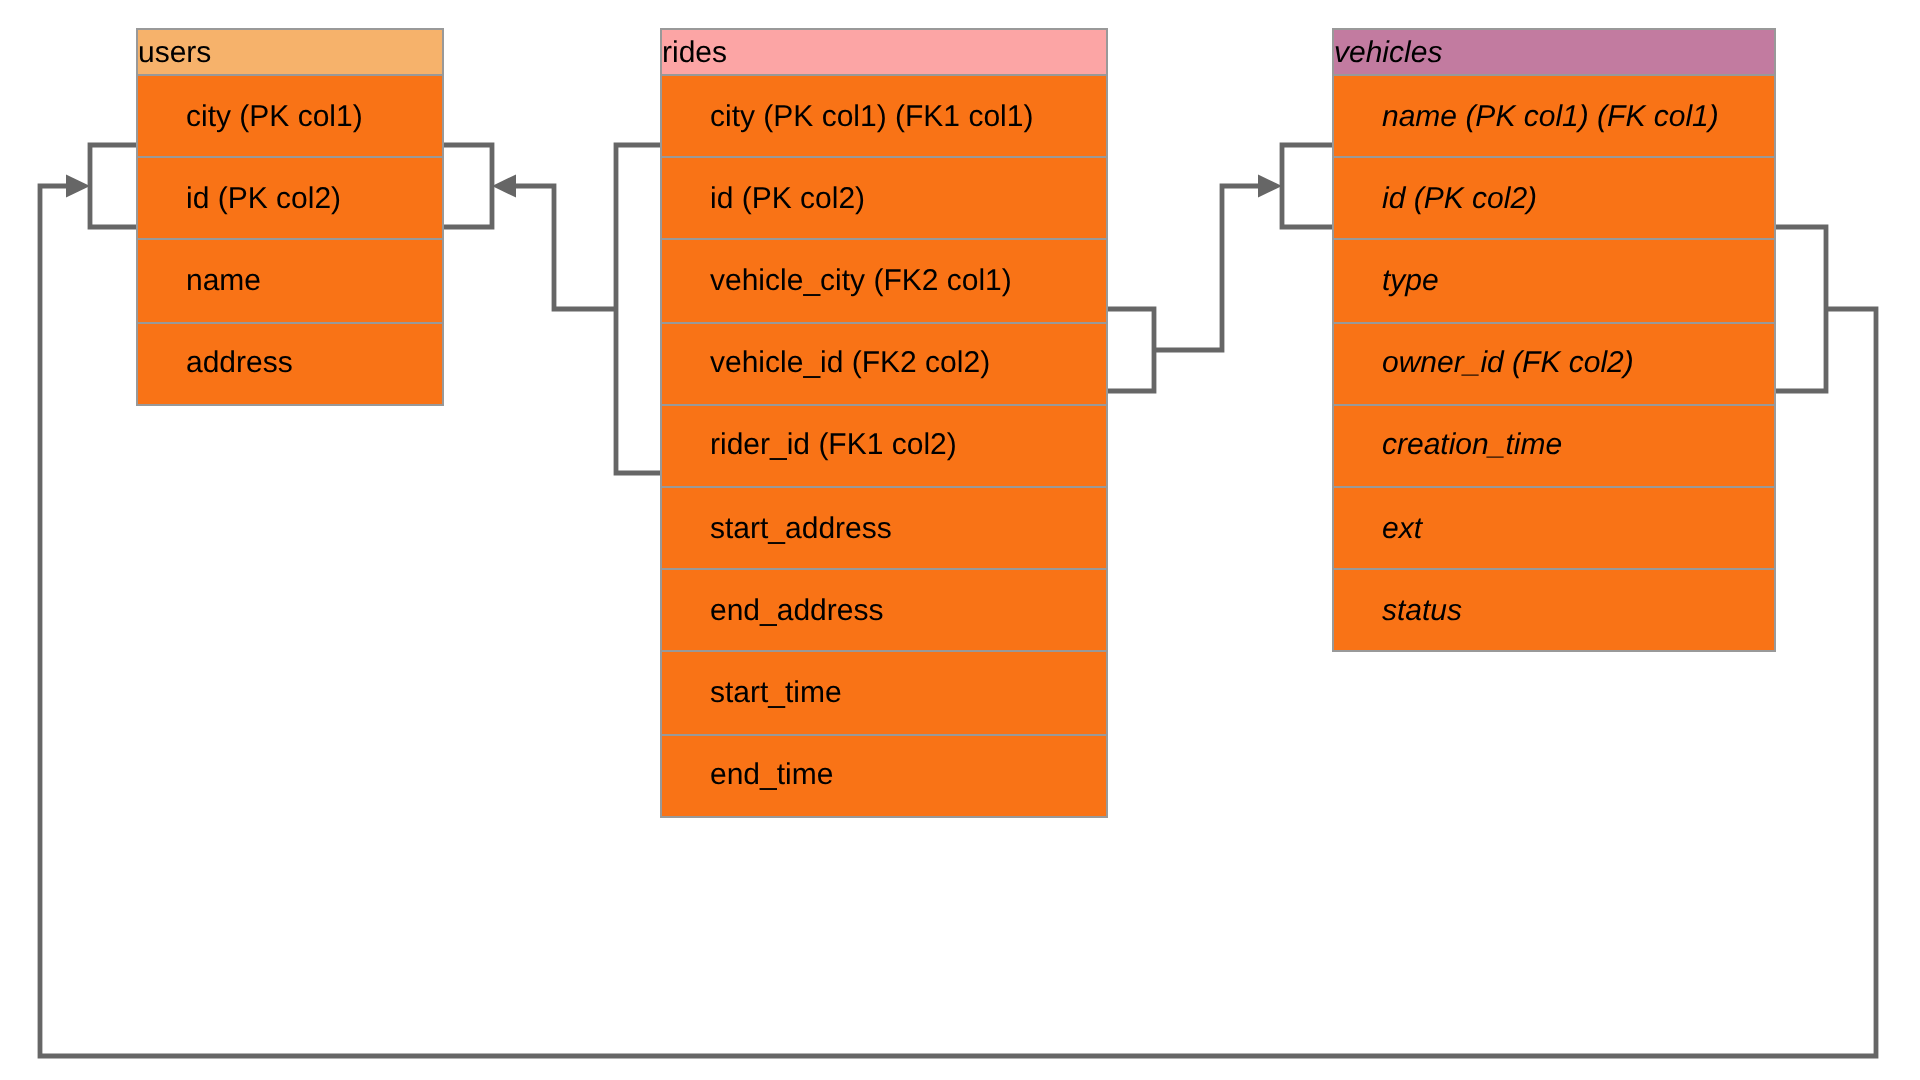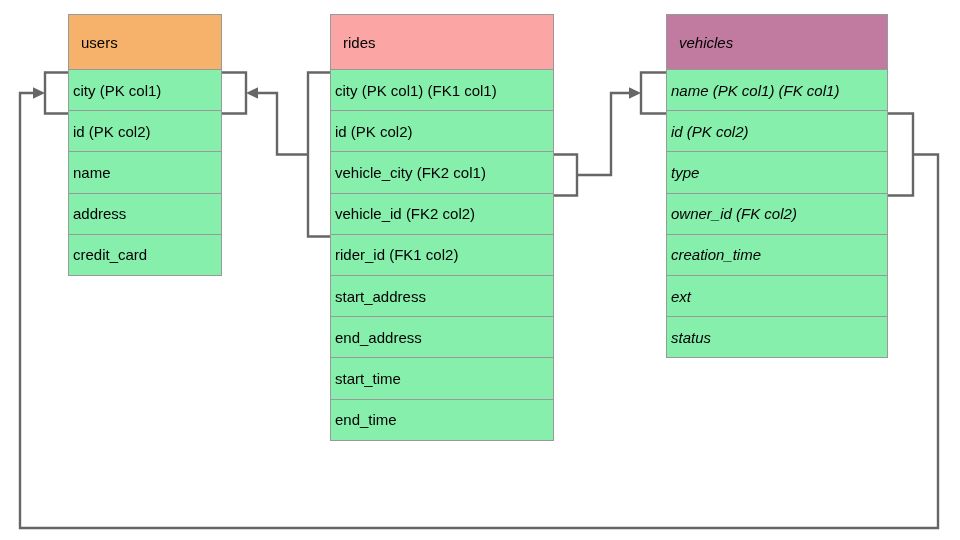--- a/index.html
+++ b/index.html
@@ -28,36 +28,35 @@
   .connectors .arrow {
     fill: #666666;
     stroke: none;
   }
   .er-table {
     position: absolute;
     top: 14px;
     background: #ffffff;
   }
   .table-header {
-    height: 56px;
+    height: 24px;
     display: flex;
     align-items: center;
-    padding-left: 12px;
     font-size: 15px;
     border: 1px solid #999999;
   }
   .table-row {
     height: 41.2px;
     display: flex;
     align-items: center;
-    padding-left: 4px;
+    padding-left: 24px;
     font-size: 15px;
     border: 1px solid #999999;
     border-top: none;
-    background: #86efac;
+    background: #f97316;
     white-space: nowrap;
   }
   .t-users   { left: 68px;  width: 154px; }
   .t-rides   { left: 330px; width: 224px; }
   .t-vehicles{ left: 666px; width: 222px; font-style: italic; }
 </style>
 </head>
 <body>
 
 <div class="canvas">
@@ -86,21 +85,20 @@
     </g>
   </svg>
 
   <div class="er-table t-users">
     <div class="table-header" style="background-color: rgb(246, 178, 107);">users</div>
     <div>
         <div class="table-row">city (PK col1)</div>
         <div class="table-row">id (PK col2)</div>
         <div class="table-row">name</div>
         <div class="table-row">address</div>
-        <div class="table-row">credit_card</div>
       </div>
   </div>
 
   <div class="er-table t-rides">
     <div class="table-header" style="background-color: #fca5a5;">rides</div>
     <div>
         <div class="table-row">city (PK col1) (FK1 col1)</div>
         <div class="table-row">id (PK col2)</div>
         <div class="table-row">vehicle_city (FK2 col1)</div>
         <div class="table-row">vehicle_id (FK2 col2)</div>

